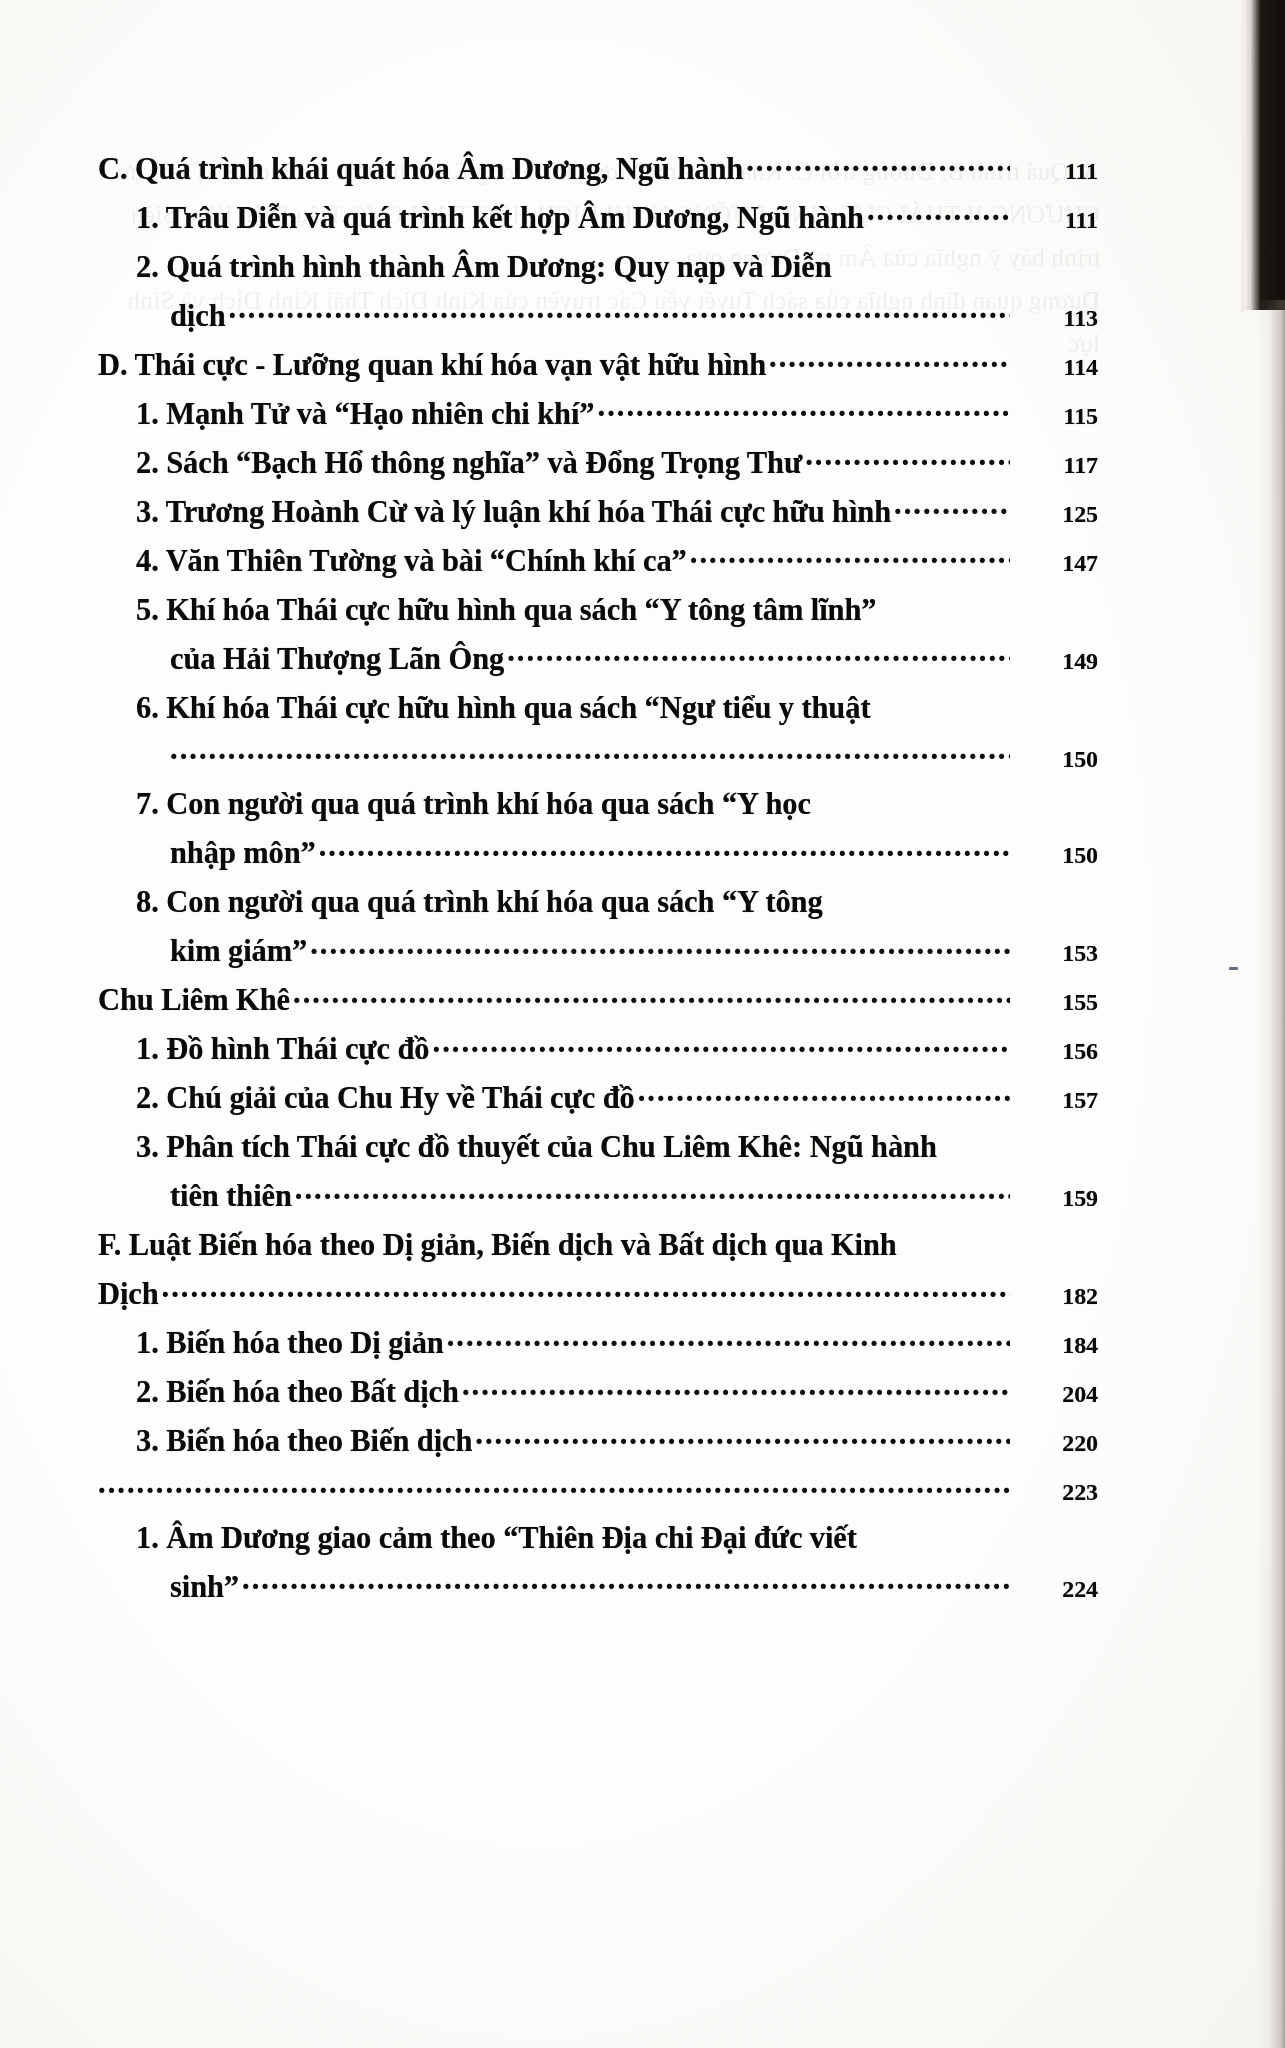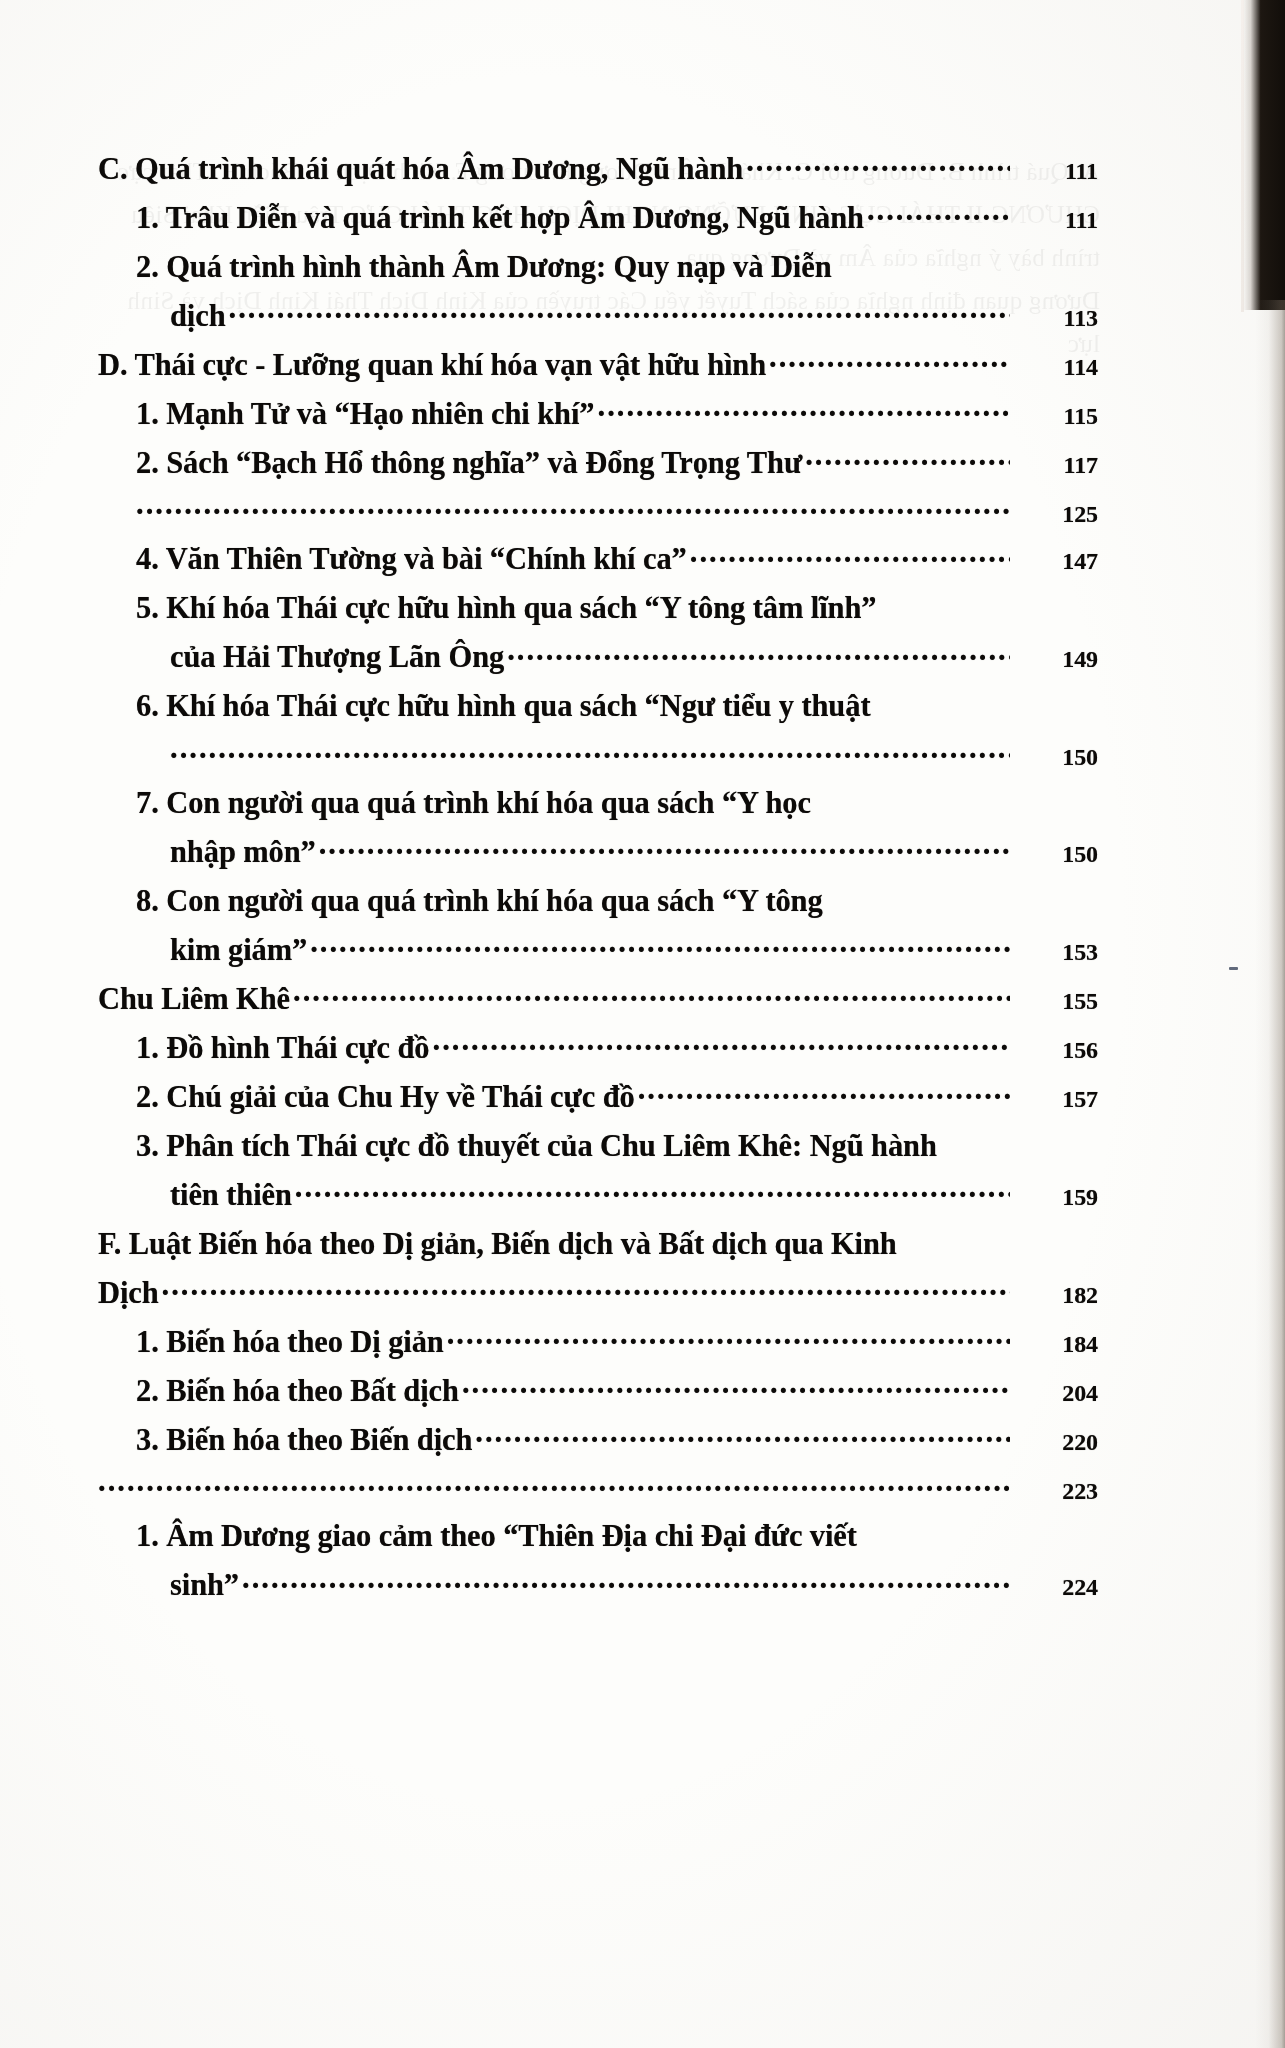--- a/index.html
+++ b/index.html
@@ -200,20 +200,21 @@
         <span class="row-text">1. Mạnh Tử và “Hạo nhiên chi khí”</span>
         <span class="leader"></span>
         <span class="pageno">115</span>
       </div>
       <div class="toc-row ink-soft lvl-1">
         <span class="row-text">2. Sách “Bạch Hổ thông nghĩa” và Đổng Trọng Thư</span>
         <span class="leader"></span>
         <span class="pageno">117</span>
       </div>
       <div class="toc-row ink-soft lvl-1">
+        <span class="row-text">3. Trương Hoành Cừ và lý luận khí hóa Thái cực hữu hình</span>
         <span class="leader"></span>
         <span class="pageno">125</span>
       </div>
       <div class="toc-row ink-soft lvl-1">
         <span class="row-text">4. Văn Thiên Tường và bài “Chính khí ca”</span>
         <span class="leader"></span>
         <span class="pageno">147</span>
       </div>
       <div class="toc-row ink-soft lvl-1 no-leader no-number">
         <span class="row-text">5. Khí hóa Thái cực hữu hình qua sách “Y tông tâm lĩnh”</span>

